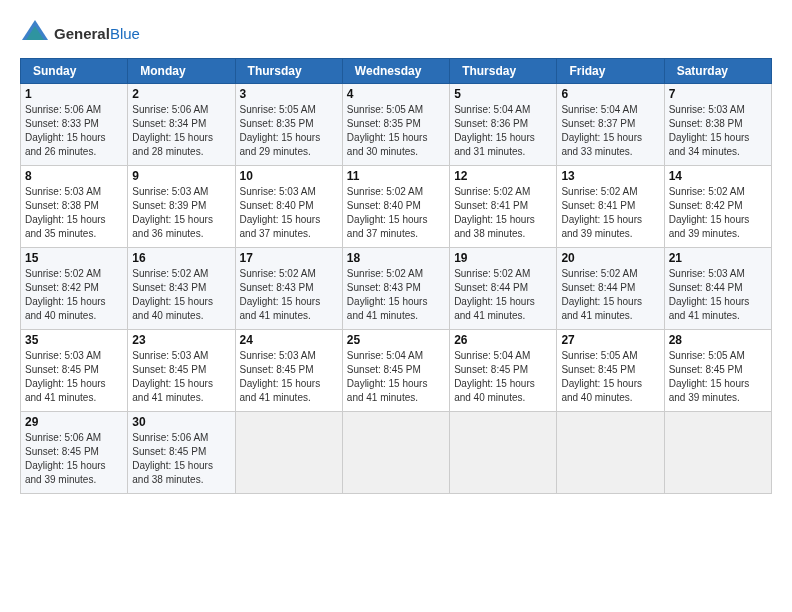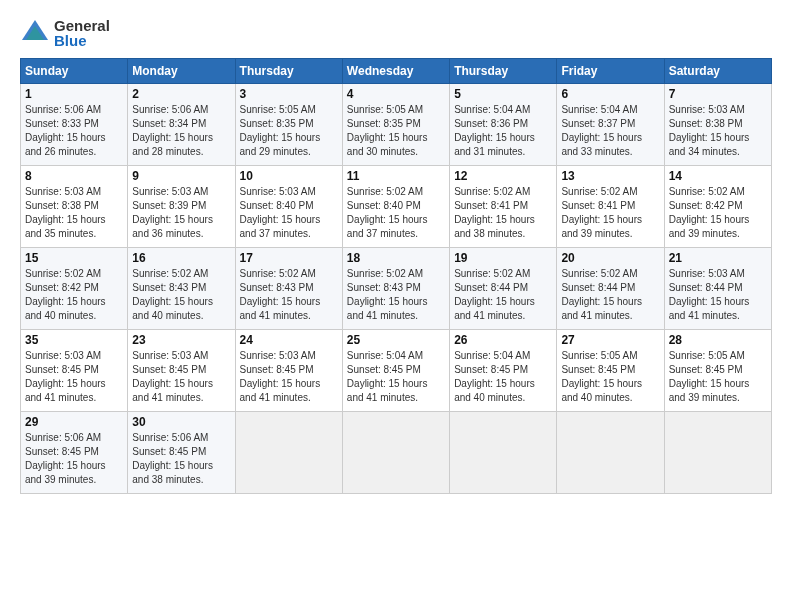--- a/index.html
+++ b/index.html
@@ -21,31 +21,31 @@
       align-items: flex-start;
       margin-bottom: 10px;
     }
     .logo {
       display: flex;
       align-items: center;
       gap: 4px;
     }
     .logo-text {
       display: flex;
-      flex-direction: column;
+      flex-direction: row;
       line-height: 1;
     }
     .logo-general {
       font-size: 15px;
       font-weight: bold;
       color: #333;
     }
     .logo-blue {
       font-size: 15px;
-      font-weight: bold;
+      font-weight: normal;
       color: #1a6bbf;
     }
     .logo-icon {
       width: 30px;
       height: 30px;
     }
     .title-block {
       text-align: right;
     }
     .month-title {
@@ -61,21 +61,21 @@
     .calendar {
       width: 100%;
       border-collapse: collapse;
       table-layout: fixed;
     }
     .calendar th {
       background-color: #2a6db5;
       color: #fff;
       font-size: 12px;
       font-weight: bold;
-      padding: 5px 4px;
+      padding: 5px 12px;
       text-align: left;
       border: 1px solid #1e5a9a;
     }
     .calendar td {
       vertical-align: top;
       border: 1px solid #ccc;
       padding: 3px 4px;
       font-size: 9.5px;
       color: #222;
       height: 82px;

